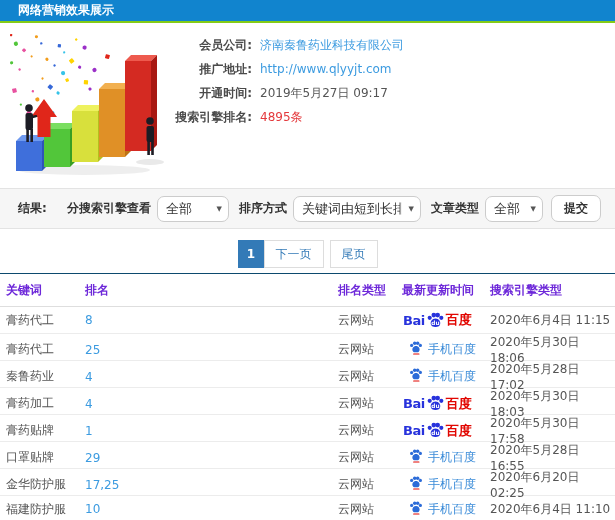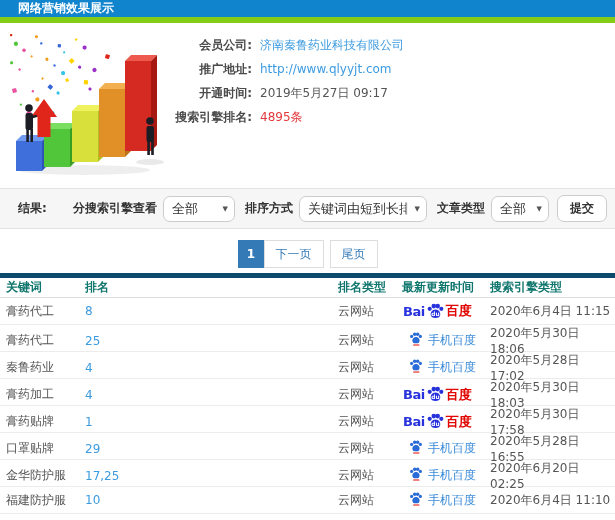--- a/index.html
+++ b/index.html
@@ -1,36 +1,36 @@
 <!DOCTYPE html>
 <html style="--header-bg: #1184ce; --link: #3c9be0; --danger: #e4393c; --pagination-active: #337ab7; --baidu-blue: #2732dc; --baidu-red: #e10601; --mobile-blue: #3a8bd8;"><head>
 <meta charset="utf-8">
 <style>
   * { margin:0; padding:0; box-sizing:border-box; }
   html,body { width:615px; height:520px; overflow:hidden; background:#fff;
     font-family:"DejaVu Sans","Liberation Sans",sans-serif; font-size:12px; color:#555; }
 
   
-  .app-header { height:23px; background:var(--header-bg,#1184ce); border-bottom:6px solid #84cc16;
+  .app-header { height:23px; background:var(--header-bg,#1184ce); border-bottom:2px solid #84cc16;
     display:flex; align-items:center; padding-left:18px; color:#fff; font-weight:bold; font-size:12px; }
 
   
   .info { position:relative; height:165px; background:#fff; }
   .illustration { position:absolute; left:4px; top:6px; width:166px; height:152px; }
   .info-rows { position:absolute; left:12px; top:16px; width:100%; }
   .info-row { display:flex; align-items:baseline; margin-bottom:12px; line-height:12px; }
   .info-label { width:240px; text-align:right; font-weight:bold; color:#4a4a4a; }
   .info-value { margin-left:8px; }
   .v-link { color:var(--link,#3c9be0); text-decoration:none; cursor:pointer; }
   .v-text { color:#555; }
   .v-danger { color:var(--danger,#e4393c); }
 
   
   .filter-bar { height:41px; background:#f6f6f6; border-top:1px solid #e3e3e3; border-bottom:1px solid #e3e3e3;
-    display:flex; align-items:center; padding:0 8px 0 18px; }
+    display:flex; align-items:center; padding:0 14px 0 18px; }
   .result-label { font-weight:bold; color:#333; }
   .filter-spacer { flex:1; }
   .ctl-label { font-weight:bold; color:#333; margin:0 6px 0 10px; white-space:nowrap;text-align:right; }
   .select-wrap { position:relative; display:inline-block; }
   .select-wrap::after { content:"▼"; position:absolute; right:7px; top:50%; transform:translateY(-50%);
     font-size:7px; color:#555; pointer-events:none; }
   select { -webkit-appearance:none; appearance:none; height:26px; background:#fff; border:1px solid #ccc;
     border-radius:7px; font-size:13px; color:#333; padding:0 18px 0 8px;
     font-family:"DejaVu Sans","Liberation Sans",sans-serif; }
   .sel-engine { width:72px; } .sel-sort { width:128px; } .sel-article { width:58px; }
@@ -44,22 +44,22 @@
     border:1px solid #ddd; background:#fff; color:var(--pagination-active,#337ab7); cursor:pointer; }
   .page-current { width:27px; background:var(--pagination-active,#337ab7);
     border-color:var(--pagination-active,#337ab7); color:#fff; font-weight:bold; }
   .page-next { padding:0 11px; margin-left:-1px; }
   .page-last { padding:0 11px; margin-left:6px; }
 
   
   .rank-table { margin-top:5px; }
   .thead, .tr { display:grid; grid-template-columns:79px 253px 64px 88px auto;
     align-items:center; padding-left:6px; }
-  .thead { height:25px; border-top:5px solid #0c4a6e; border-bottom:1px solid #dedede;
-    font-weight:bold; color:#0f766e; }
+  .thead { height:34px; border-top:1px solid #0c4a6e; border-bottom:1px solid #dedede;
+    font-weight:bold; color:#6d28d9; }
   .tr { height:27px; border-bottom:1px solid #ececec; color:#555; }
   .cell-rank { color:var(--link,#3c9be0); cursor:pointer; }
   .cell-engine { display:flex; align-items:center; }
 
   .logo-pc { display:flex; align-items:center; padding-left:1px; }
   .logo-pc .bai { color:var(--baidu-blue,#2732dc); font-size:13px; font-weight:800; letter-spacing:-0.5px; }
   .logo-pc .cn  { color:var(--baidu-red,#e10601); font-size:13px; font-weight:800; }
   .paw-pc { width:19px; height:17px; color:var(--baidu-blue,#2732dc); margin:0 1px; display:block; }
   .logo-mobile { display:flex; align-items:flex-start; padding-left:7px; }
   .paw-mobile { width:14px; height:14px; color:#2b6bd8; display:block; }

